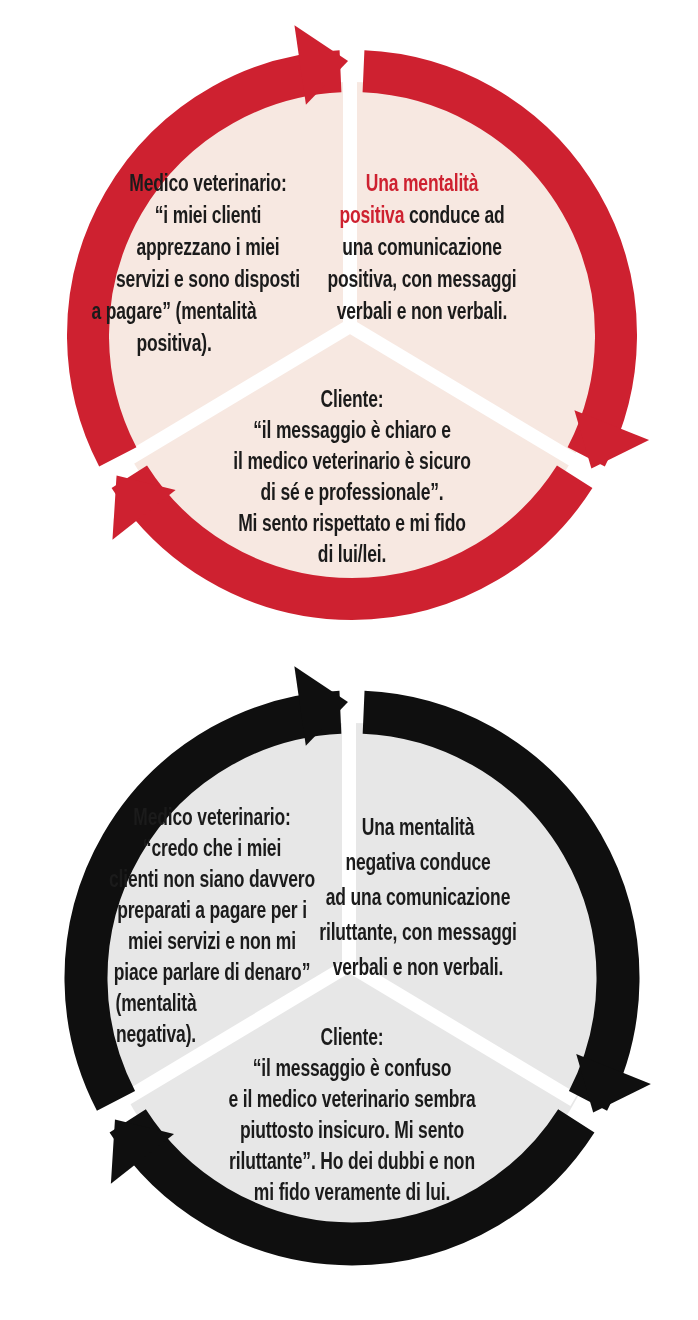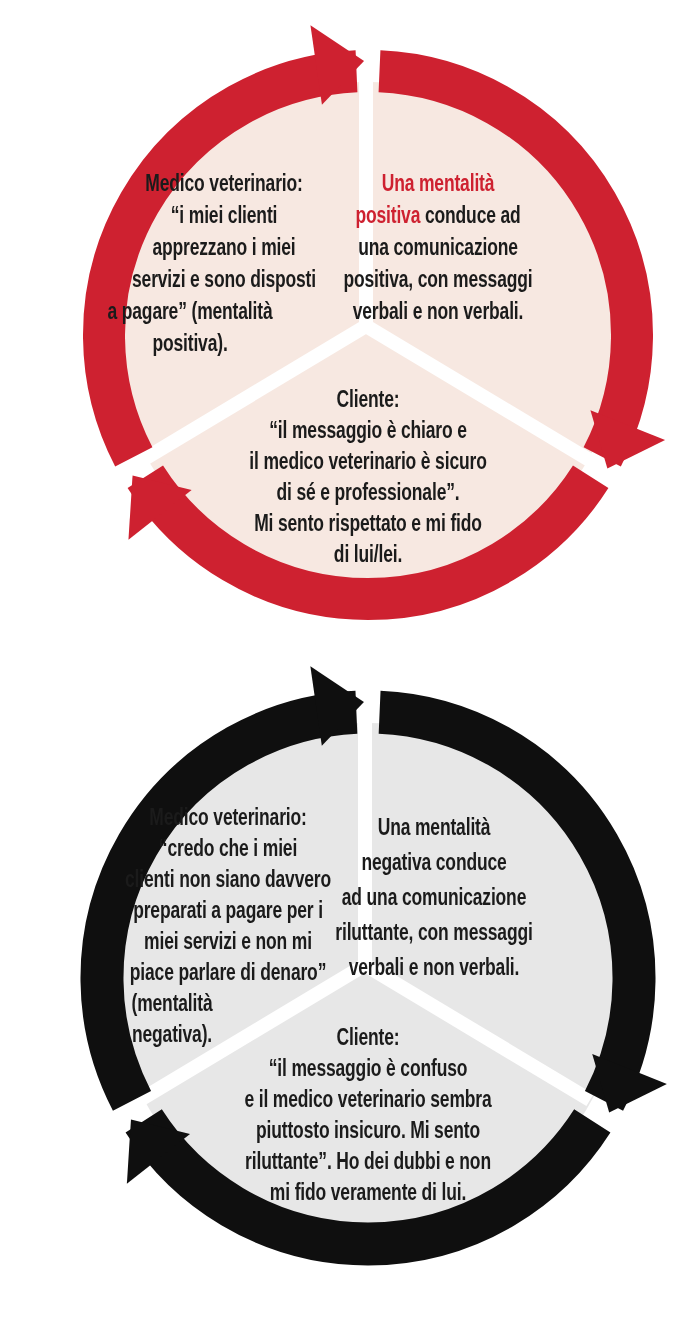--- a/index.html
+++ b/index.html
@@ -5,21 +5,21 @@
   :root{
     --red:#ce2130; --pink:#f7e8e1; --ring_black:#0f0f0f;
     --gray:#e7e7e7; --ink:#1b1b1b; --bg:#ffffff;
   }
   *{margin:0;padding:0;box-sizing:border-box;}
   html,body{background:var(--bg);}
   body{
     width:698px;height:1320px;position:relative;overflow:hidden;
     font-family:"Liberation Sans",sans-serif;
   }
-  .diagram{position:absolute;left:16px;width:676px;height:660px;}
+  .diagram{position:absolute;left:0;width:676px;height:660px;}
   .diagram.pos{top:0;}
   .diagram.neg{top:660px;}
   .ring-svg{position:absolute;left:0;top:0;width:698px;height:660px;display:block;}
 
   .disc.pos-disc{fill:var(--pink);}
   .disc.neg-disc{fill:var(--gray);}
   .divider{stroke:#ffffff;stroke-width:14;stroke-linecap:butt;fill:none;}
   .arc{fill:none;stroke-linecap:butt;}
   .pos-arc{stroke:var(--red);stroke-width:42;}
   .neg-arc{stroke:var(--ring_black);stroke-width:43;}

